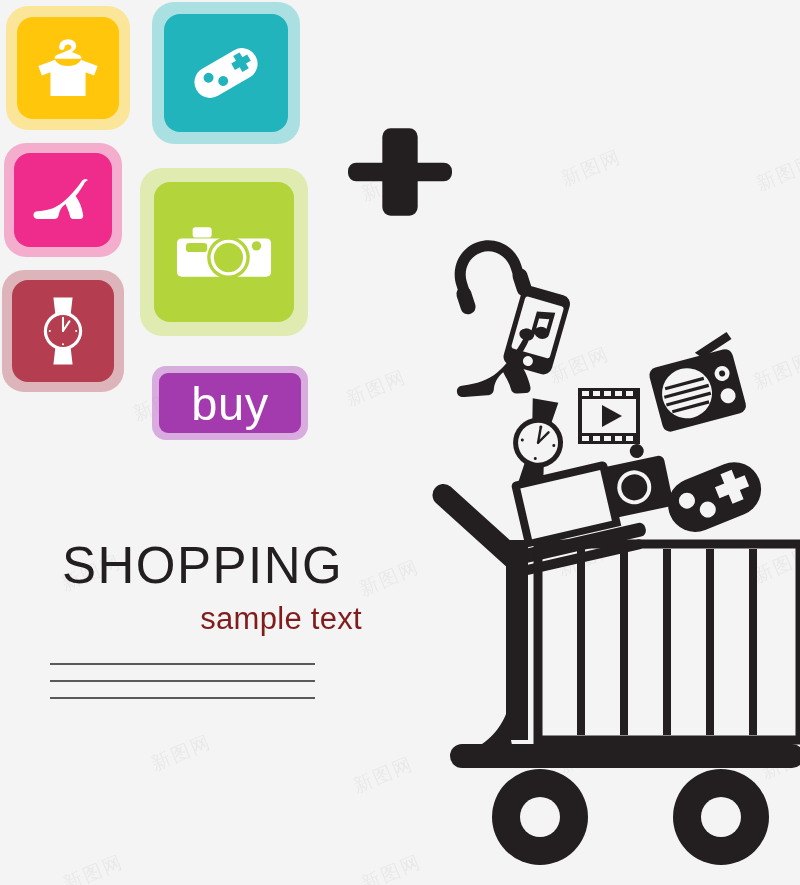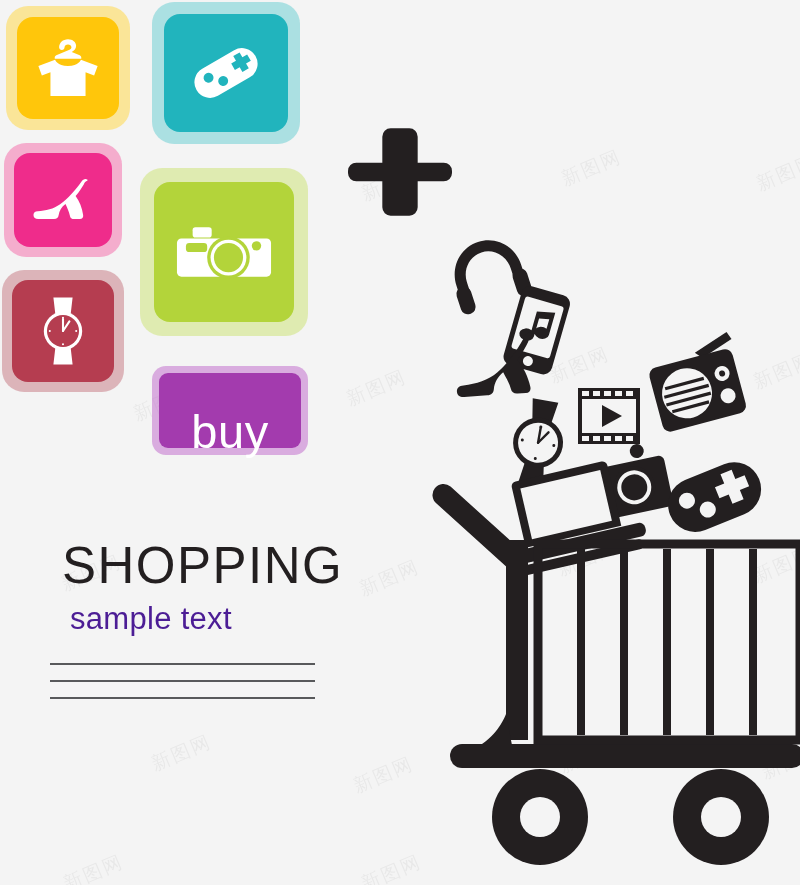--- a/index.html
+++ b/index.html
@@ -214,33 +214,33 @@
         <g fill="#ffffff">
           <circle cx="50" cy="33.5" r="1.3"></circle>
             <circle cx="66.5" cy="50" r="1.3"></circle>
           <circle cx="50" cy="66.5" r="1.3"></circle>
             <circle cx="33.5" cy="50" r="1.3"></circle>
         </g>
       </svg>
     </div>
   </div>
 
-  <div id="buy-button" style="left: 152px; top: 366px; width: 156px; height: 89px; align-items: flex-end;">
+  <div id="buy-button" style="left: 152px; top: 366px; width: 156px; height: 74px;">
     <div class="outer" style="background: rgb(199, 123, 208);"></div>
     <div class="inner" style="inset: 7px; background: rgb(163, 59, 174);"></div>
     <span id="buy-label" style="color: rgb(255, 255, 255);">buy</span>
   </div>
 
   <svg id="plus-sign" viewBox="0 0 100 100" width="104" height="104" style="left: 348px; top: 120px;">
     <path fill="#231f20" d="M41 8h18a8 8 0 0 1 8 8v25h25a8 8 0 0 1 8 8v2a8 8 0 0 1-8 8H67v25a8 8 0 0 1-8 8H41a8 8 0 0 1-8-8V59H8a8 8 0 0 1-8-8v-2a8 8 0 0 1 8-8h25V16a8 8 0 0 1 8-8z"></path>
   </svg>
 
   <div id="text-block">
     <div id="headline" style="color: rgb(35, 31, 32);">SHOPPING</div>
-    <div id="subhead" style="color: #4c1d95;">sample text</div>
+    <div id="subhead" style="color: #7f1d1d; text-align: right;">sample text</div>
     <div id="rule-group">
         <div class="rule" style="background: rgb(88, 89, 91);"></div>
         <div class="rule" style="background: rgb(88, 89, 91);"></div>
         <div class="rule" style="background: rgb(88, 89, 91);"></div>
       </div>
   </div>
 
   <svg id="illustration" width="380" height="645" viewBox="0 0 380 645">
 
     <g transform="translate(20,8) rotate(-18)">

